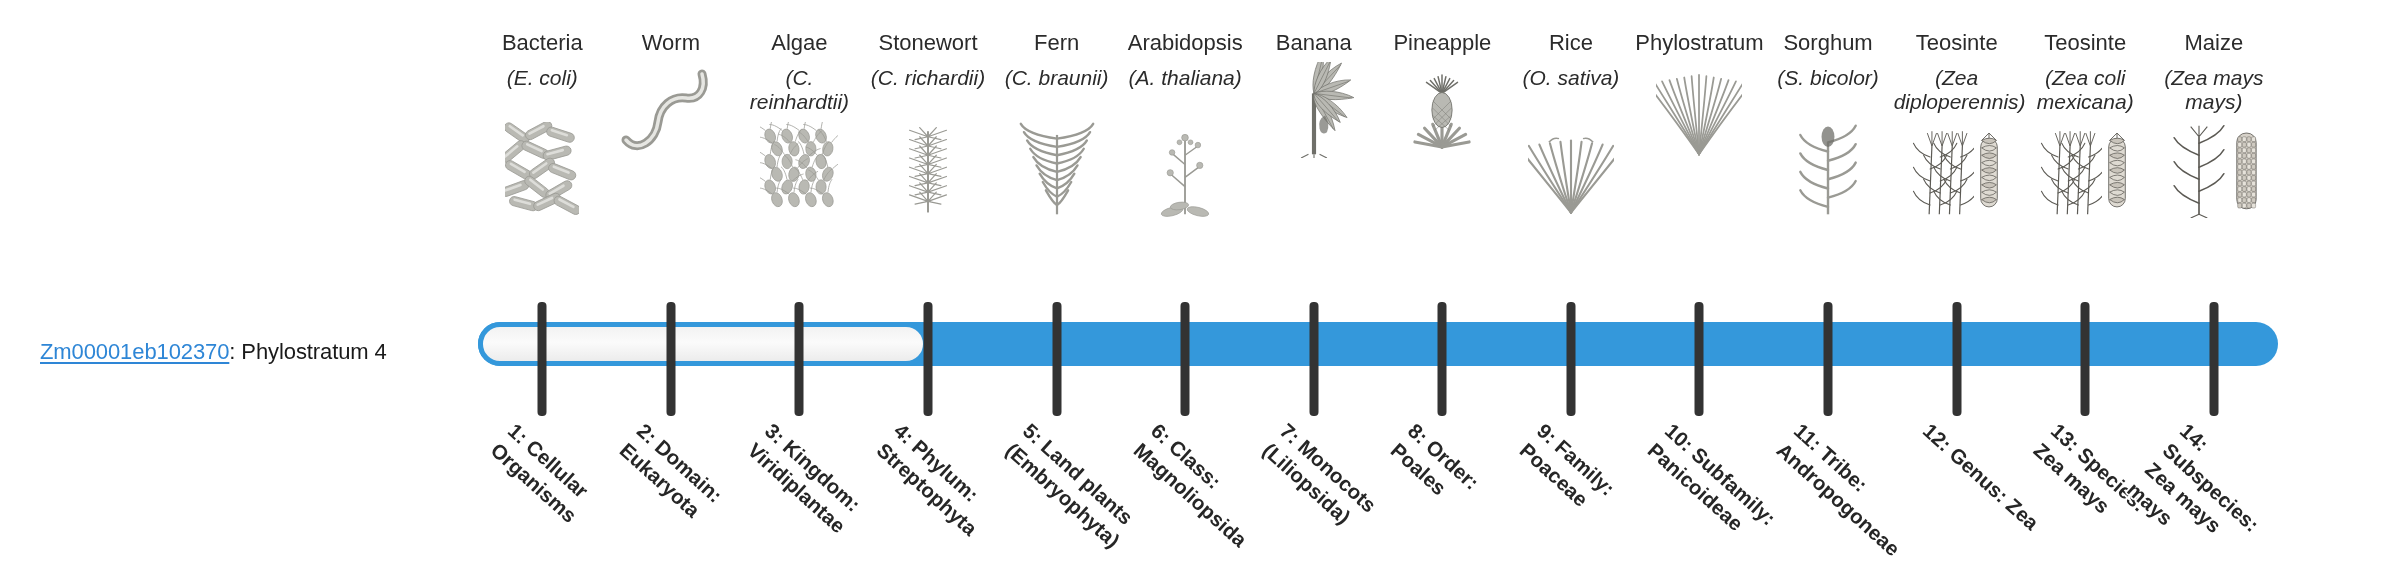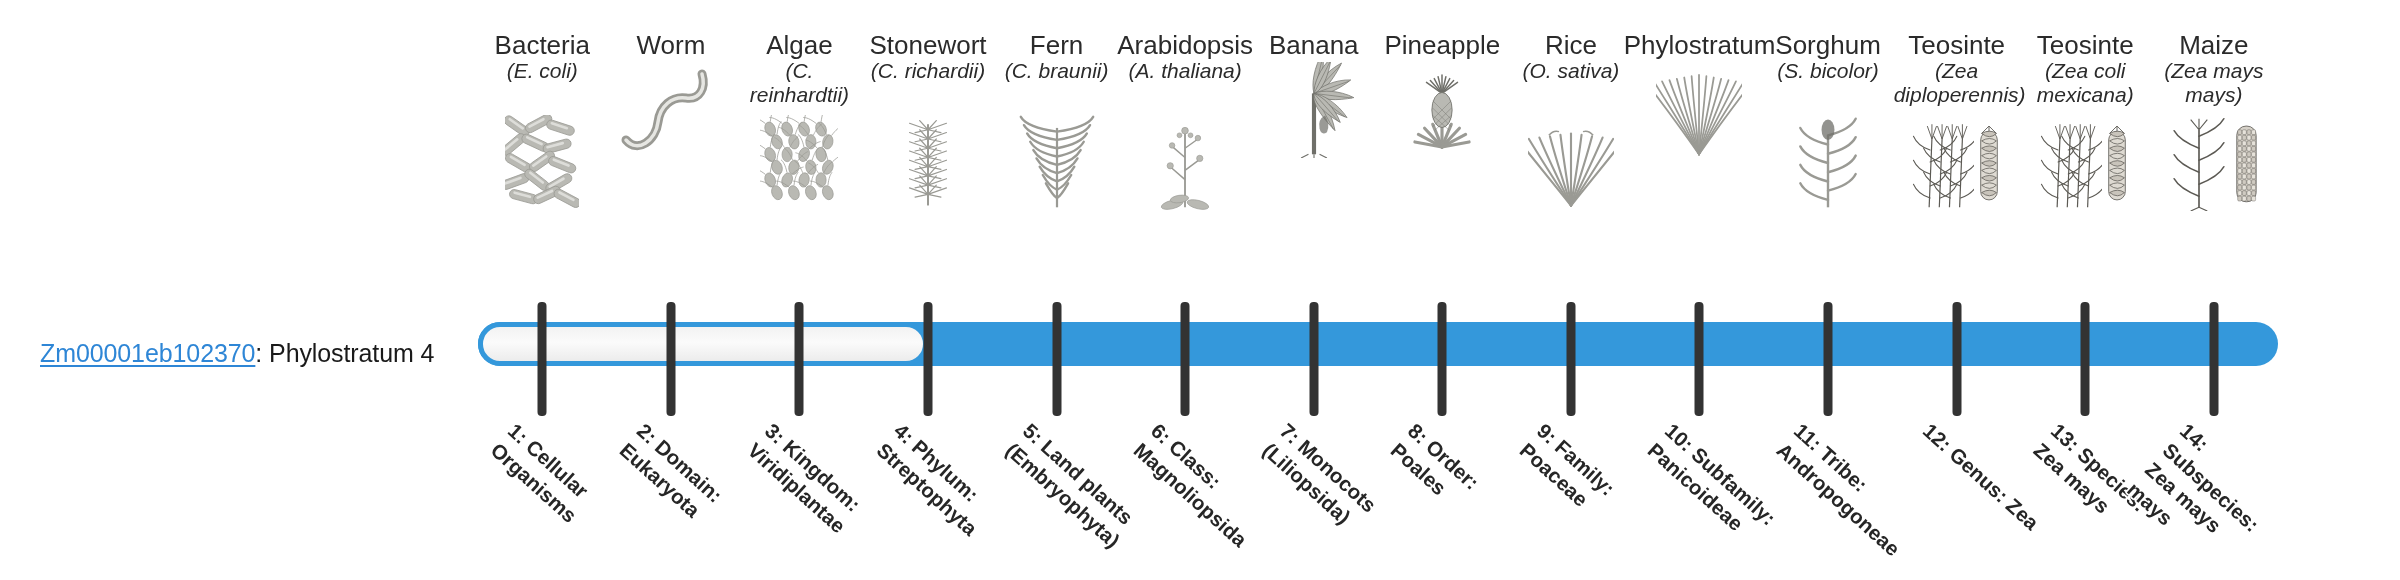--- a/index.html
+++ b/index.html
@@ -14,21 +14,21 @@
     height: 580px;
     background: #ffffff;
     overflow: hidden;
   }
 
   
   #gene-label {
     position: absolute;
     left: 40px;
     top: 339px;
-    font-size: 25px;
+    font-size: 22px;
     color: #1a1a1a;
     white-space: nowrap;
     letter-spacing: -0.1px;
   }
   #gene-label .gene-link {
     color: #2e86d6;
     text-decoration: underline;
     text-underline-offset: 3px;
     cursor: pointer;
   }
@@ -46,28 +46,28 @@
   }
   .col {
     flex: 1 1 0;
     min-width: 0;
     display: flex;
     flex-direction: column;
     align-items: center;
     position: relative;
   }
   .common-name {
-    font-size: 26px;
+    font-size: 22px;
     color: #2b2b2b;
     line-height: 1.18;
     text-align: center;
     height: 28px;
   }
   .sci-name {
-    margin-top: 1px;
+    margin-top: 8px;
     font-size: 21px;
     font-style: italic;
     color: #2b2b2b;
     line-height: 1.14;
     text-align: center;
     max-width: 126px;
     height: 52px;
   }
   .art {
     margin-top: 4px;

